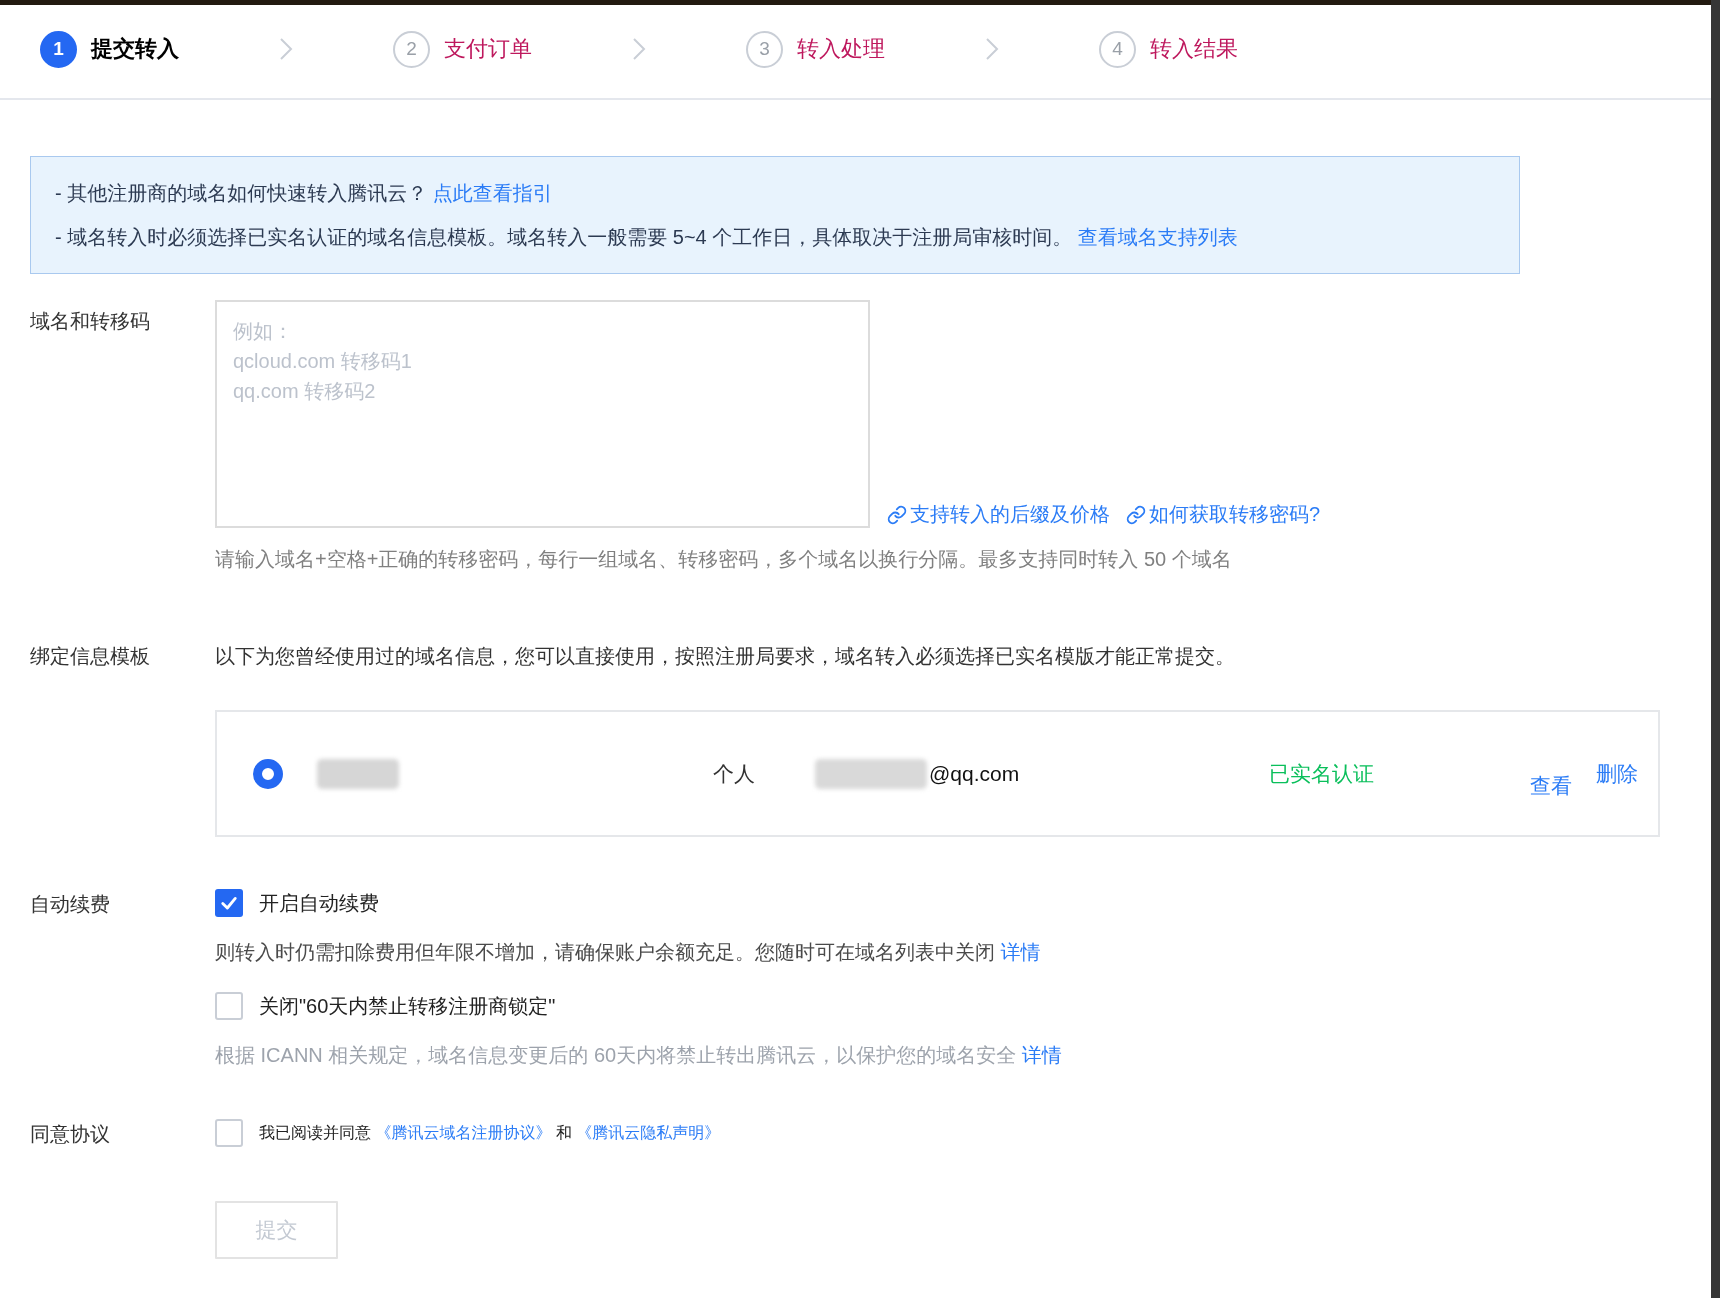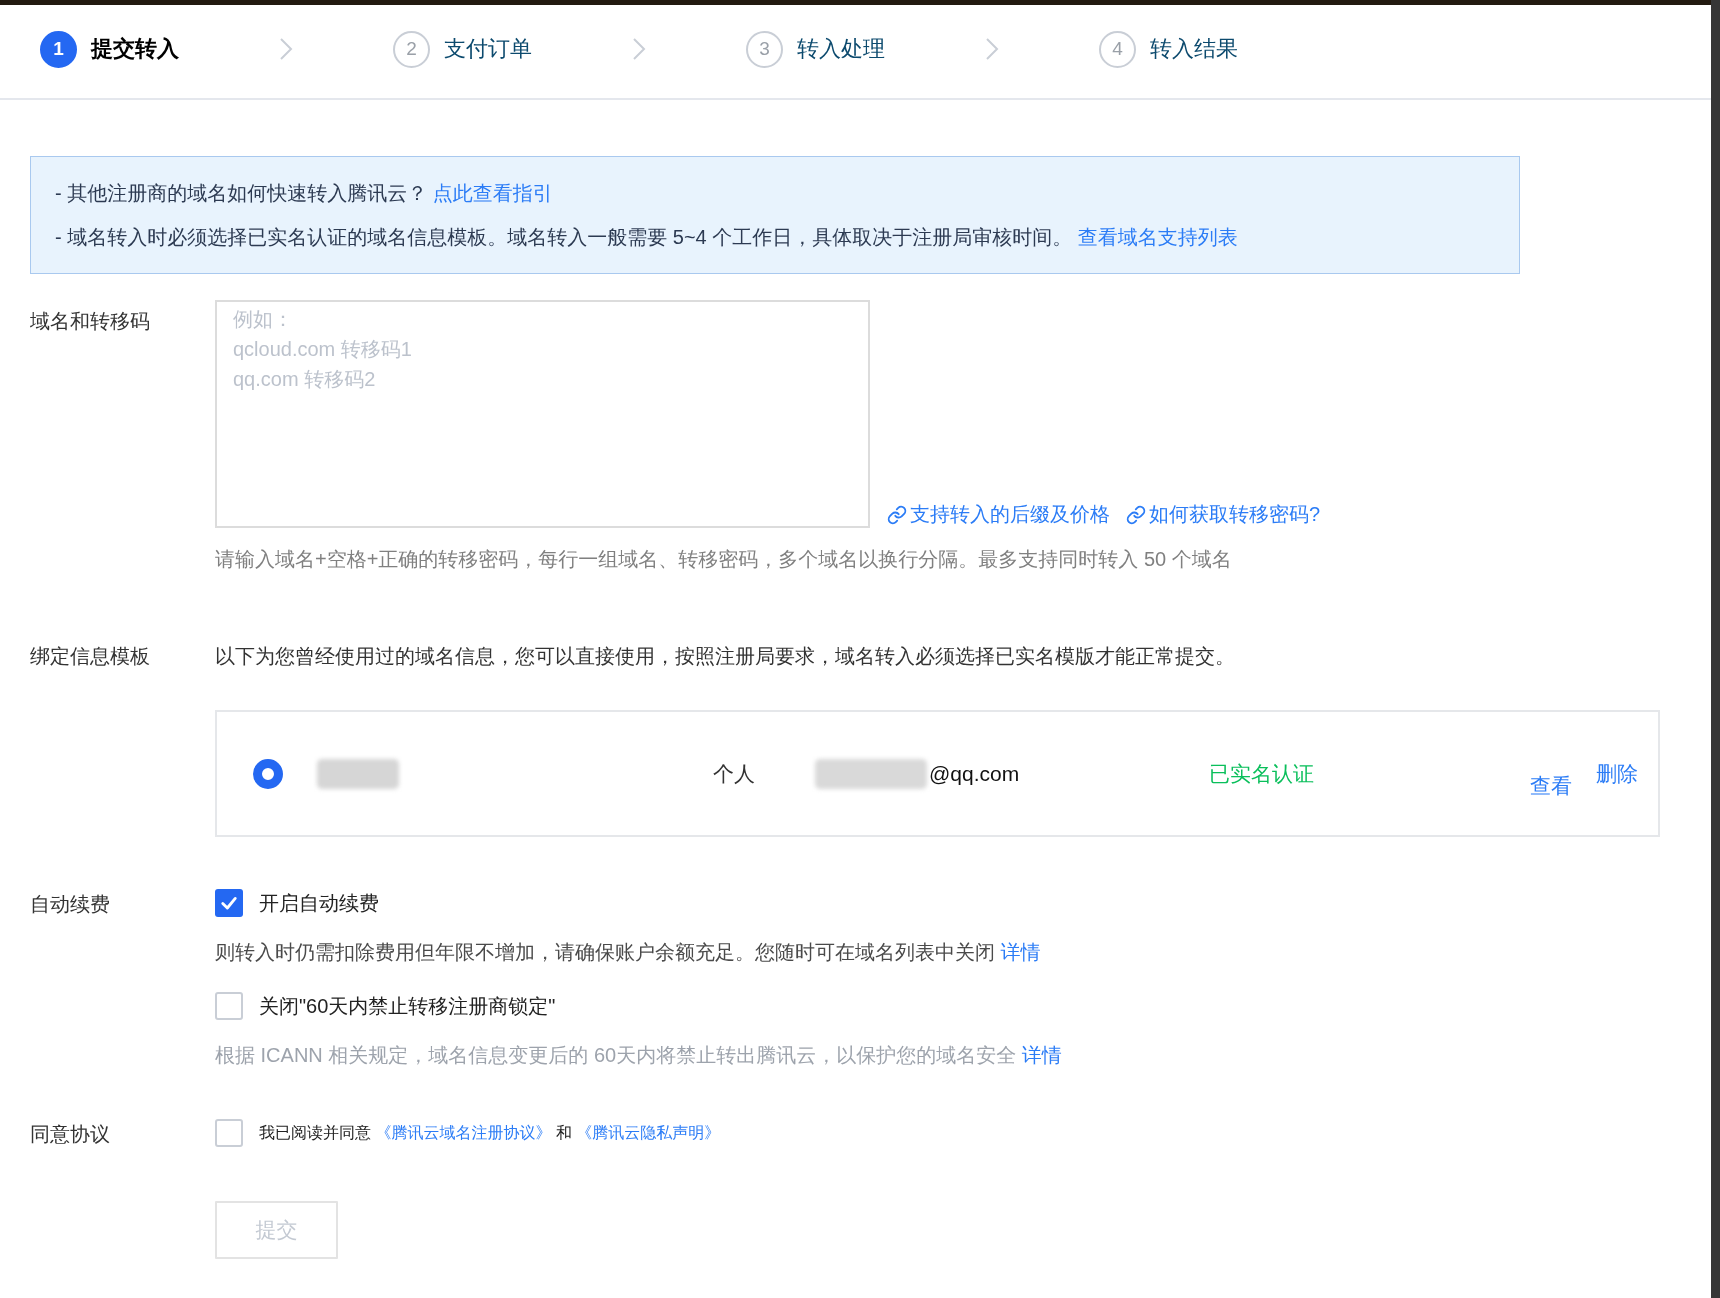--- a/index.html
+++ b/index.html
@@ -7,59 +7,59 @@
   body { font-family: "Liberation Sans", "DejaVu Sans", sans-serif; color:#333; }
   .page { position:relative; width:1720px; height:1298px; background:#fff; overflow:hidden; }
   .strip-top { position:absolute; top:0; left:0; width:1720px; height:5px; background:#221a10; z-index:5; }
   .strip-right { position:absolute; top:0; right:0; width:9px; height:1298px; background:#363636; z-index:5; }
 
   
   .stepper { display:flex; align-items:center; height:100px; padding-left:40px; border-bottom:2px solid #e4e7ed; }
   .step { display:flex; align-items:center; }
   .step-circle { width:37px; height:37px; border-radius:50%; border:2px solid #c9ced6; color:#9aa0a8;
                  display:flex; align-items:center; justify-content:center; font-size:19px; background:#fff; }
-  .step-label { margin-left:14px; font-size:22px; color:#0c4a6e; }
+  .step-label { margin-left:14px; font-size:22px; color:#be185d; }
   .step.active .step-circle { background:#2468f2; border-color:#2468f2; color:#fff; font-weight:bold; }
   .step.active .step-label { color:#000; font-weight:bold; }
   .step-chevron { margin:0 96px; display:flex; align-items:center; }
 
   
   .notice { margin:56px 0 0 30px; width:1490px; background:#e8f3fd; border:1px solid #a9c9ef;
             padding:14px 24px; font-size:20px; line-height:44px; color:#2c3a52; }
   .notice a { color:#2b7cf6; text-decoration:none; }
 
   
   .frow { position:relative; }
   .flabel { position:absolute; left:30px; top:8px; font-size:20px; color:#333; }
   .fcontent { margin-left:215px; }
   a.blue { color:#2b7cf6; text-decoration:none; cursor:pointer; }
 
   
   .row-domain { margin-top:26px; }
   .ta-wrap { position:relative; width:655px; }
-  .ta-wrap textarea { width:655px; height:228px; border:2px solid #dcdcdc; resize:none; padding:2px 16px;
+  .ta-wrap textarea { width:655px; height:228px; border:2px solid #dcdcdc; resize:none; padding:14px 16px;
                       font-family:inherit; font-size:20px; line-height:30px; color:#737373; outline:none; }
   .ta-wrap textarea::placeholder { color:#bcc2cc; }
   .suffix-links { position:absolute; left:672px; bottom:4px; display:flex; gap:16px; white-space:nowrap;justify-content:flex-end; }
   .icon-link { display:flex; align-items:center; gap:3px; font-size:20px; }
   .help-text { margin-top:14px; font-size:20px; color:#808archive0; color:#808080; }
 
   
   .row-template { margin-top:62px; }
   .tpl-desc { font-size:20px; color:#333; padding-top:8px; }
   .tpl-box { margin:40px 0 0 215px; width:1445px; height:127px; border:2px solid #e5e7ea; position:relative; background:#fff; }
   .tpl-item { position:absolute; top:50%; transform:translateY(-50%); }
   .radio-on { left:36px; width:30px; height:30px; border:9px solid #2468f2; border-radius:50%; background:#fff; }
   .blur-chip { background:#d6d6d6; border-radius:5px; filter:blur(2px); }
   .name-blur { left:100px; width:82px; height:30px; }
   .tpl-type { left:496px; font-size:21px; color:#333; }
   .email-wrap { left:598px; display:flex; align-items:center; }
   .email-blur { width:112px; height:30px; background:#d9d9d9; border-radius:5px; filter:blur(2px); margin-right:2px; }
   .email-suffix { font-size:21px; color:#111; }
-  .tpl-status { left:992px; font-size:21px; color:#0abf5b; }
+  .tpl-status { left:1052px; font-size:21px; color:#0abf5b; }
   .tpl-view { left:1313px; font-size:21px;margin-top:12px; }
   .tpl-del { left:1379px; font-size:21px; }
 
   
   .row-auto { margin-top:52px; }
   .check-row { display:flex; align-items:center; }
   .checkbox { width:28px; height:28px; border-radius:3px; flex:0 0 auto; cursor:pointer; }
   .checkbox.checked { background:#2468f2; display:flex; align-items:center; justify-content:center; }
   .checkbox.unchecked { background:#fff; border:2px solid #c9ced6; }
   .check-label { margin-left:16px; font-size:20px; color:#222; }

